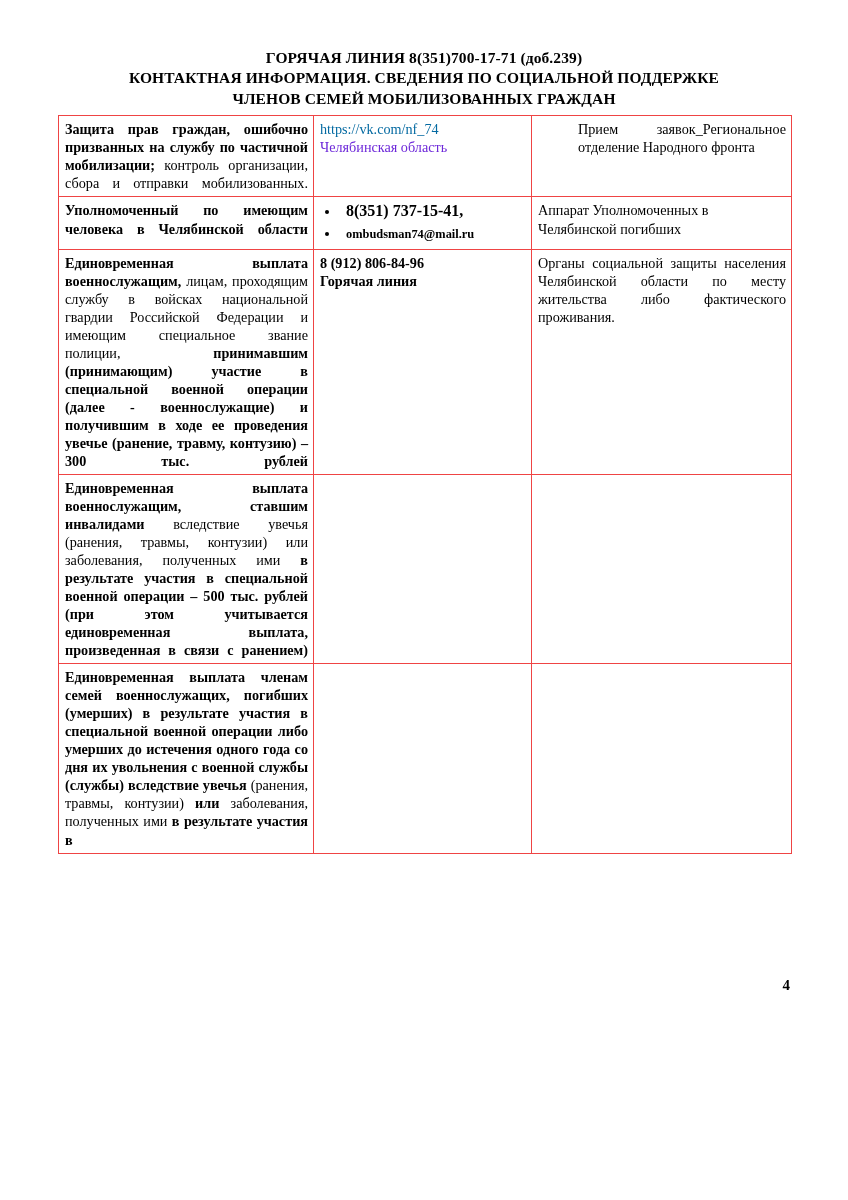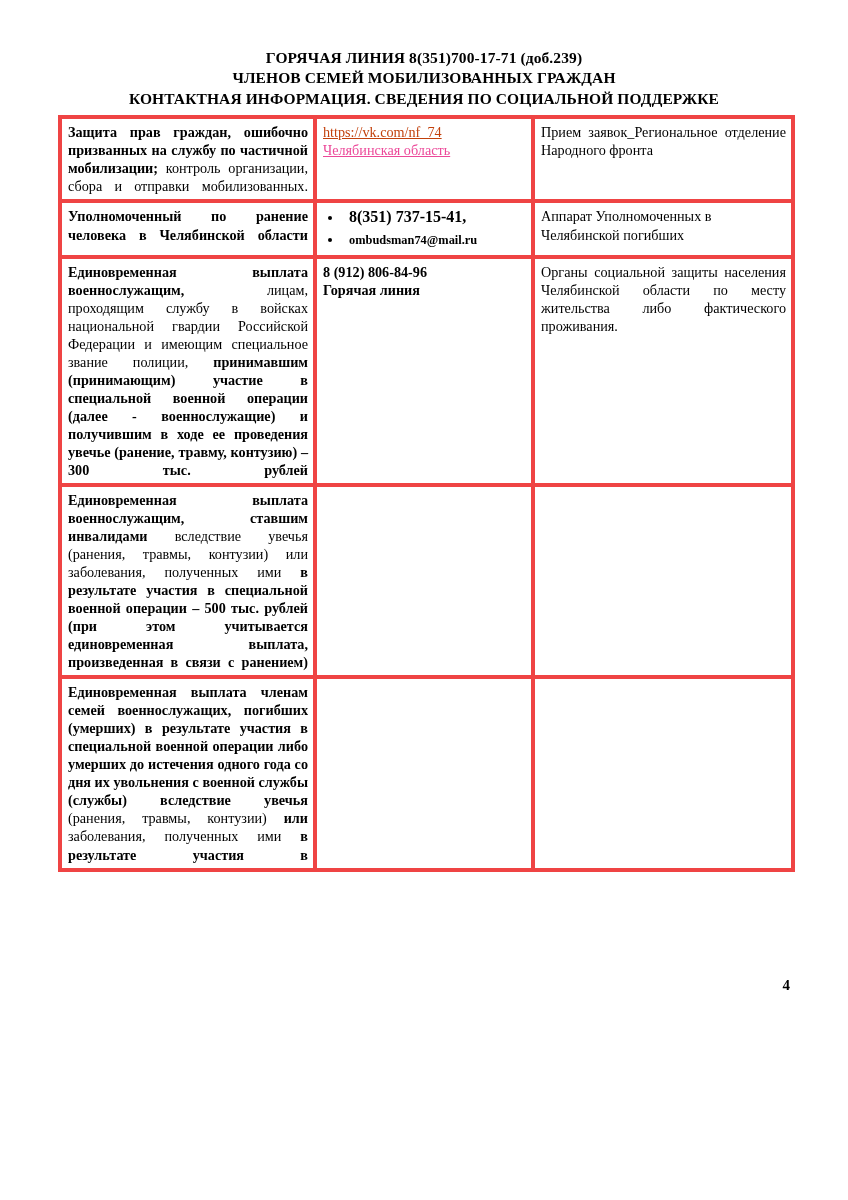--- a/index.html
+++ b/index.html
@@ -32,21 +32,21 @@
   .title-line {
     display: block;
   }
   table.main {
     width: 733px;
     border-collapse: collapse;
     table-layout: fixed;
     margin: 0;
   }
   table.main td {
-    border: 4px solid #ef4444;
+    border: 1px solid #ef4444;
     vertical-align: top;
     padding: 4px 5px 4px 6px;
     font-size: 14.2px;
     line-height: 1.27;
   }
   col.c1 { width: 255px; }
   col.c2 { width: 218px; }
   col.c3 { width: 260px; }
 
   .just {
@@ -54,26 +54,24 @@
     text-align-last: justify;
   }
   .just-last-left {
     text-align: justify;
   }
   .b { font-weight: bold; }
   .cell-p {
     margin: 0;
   }
   .link {
-    color: #c2410c;
-    text-decoration: underline;
+    color: #0369a1;
   }
   .sub {
-    color: #ec4899;
-    text-decoration: underline;
+    color: #6d28d9;
   }
   ul.bullets {
     margin: 0;
     padding-left: 20px;
     list-style-type: disc;
   }
   ul.bullets li {
     margin: 0 0 2px 0;
     padding-left: 6px;
   }
@@ -87,31 +85,32 @@
   }
   .page-number {
     position: absolute;
     right: 58px;
     bottom: 42px;
     font-size: 15px;
     font-weight: bold;
   }
   .cell-right {
     text-align: justify;
+    margin-left: 40px;
   }
 </style>
 </head>
 <body>
 
 <div class="page">
 
   <div class="title-block">
     <span class="title-line">ГОРЯЧАЯ ЛИНИЯ 8(351)700-17-71 (доб.239)</span>
+    <span class="title-line">КОНТАКТНАЯ ИНФОРМАЦИЯ. СВЕДЕНИЯ ПО СОЦИАЛЬНОЙ ПОДДЕРЖКЕ</span>
     <span class="title-line">ЧЛЕНОВ СЕМЕЙ МОБИЛИЗОВАННЫХ ГРАЖДАН</span>
-    <span class="title-line">КОНТАКТНАЯ ИНФОРМАЦИЯ. СВЕДЕНИЯ ПО СОЦИАЛЬНОЙ ПОДДЕРЖКЕ</span>
   </div>
 
   <table class="main">
     <colgroup>
       <col class="c1">
       <col class="c2">
       <col class="c3">
     </colgroup>
     <tbody>
 
@@ -125,21 +124,21 @@
           </p>
           <p class="cell-p sub">Челябинская область</p>
         </td>
         <td>
           <p class="cell-p cell-right">Прием заявок_Региональное отделение Народного фронта</p>
         </td>
       </tr>
 
       <tr>
         <td>
-          <p class="cell-p just b">Уполномоченный по ранение человека в Челябинской области</p>
+          <p class="cell-p just b">Уполномоченный по имеющим человека в Челябинской области</p>
         </td>
         <td>
           <ul class="bullets">
             <li><span class="bold-phone">8(351) 737-15-41,</span></li>
             <li><span class="mail">ombudsman74@mail.ru</span></li>
           </ul>
         </td>
         <td>
           <p class="cell-p">Аппарат Уполномоченных в Челябинской погибших</p>
         </td>

